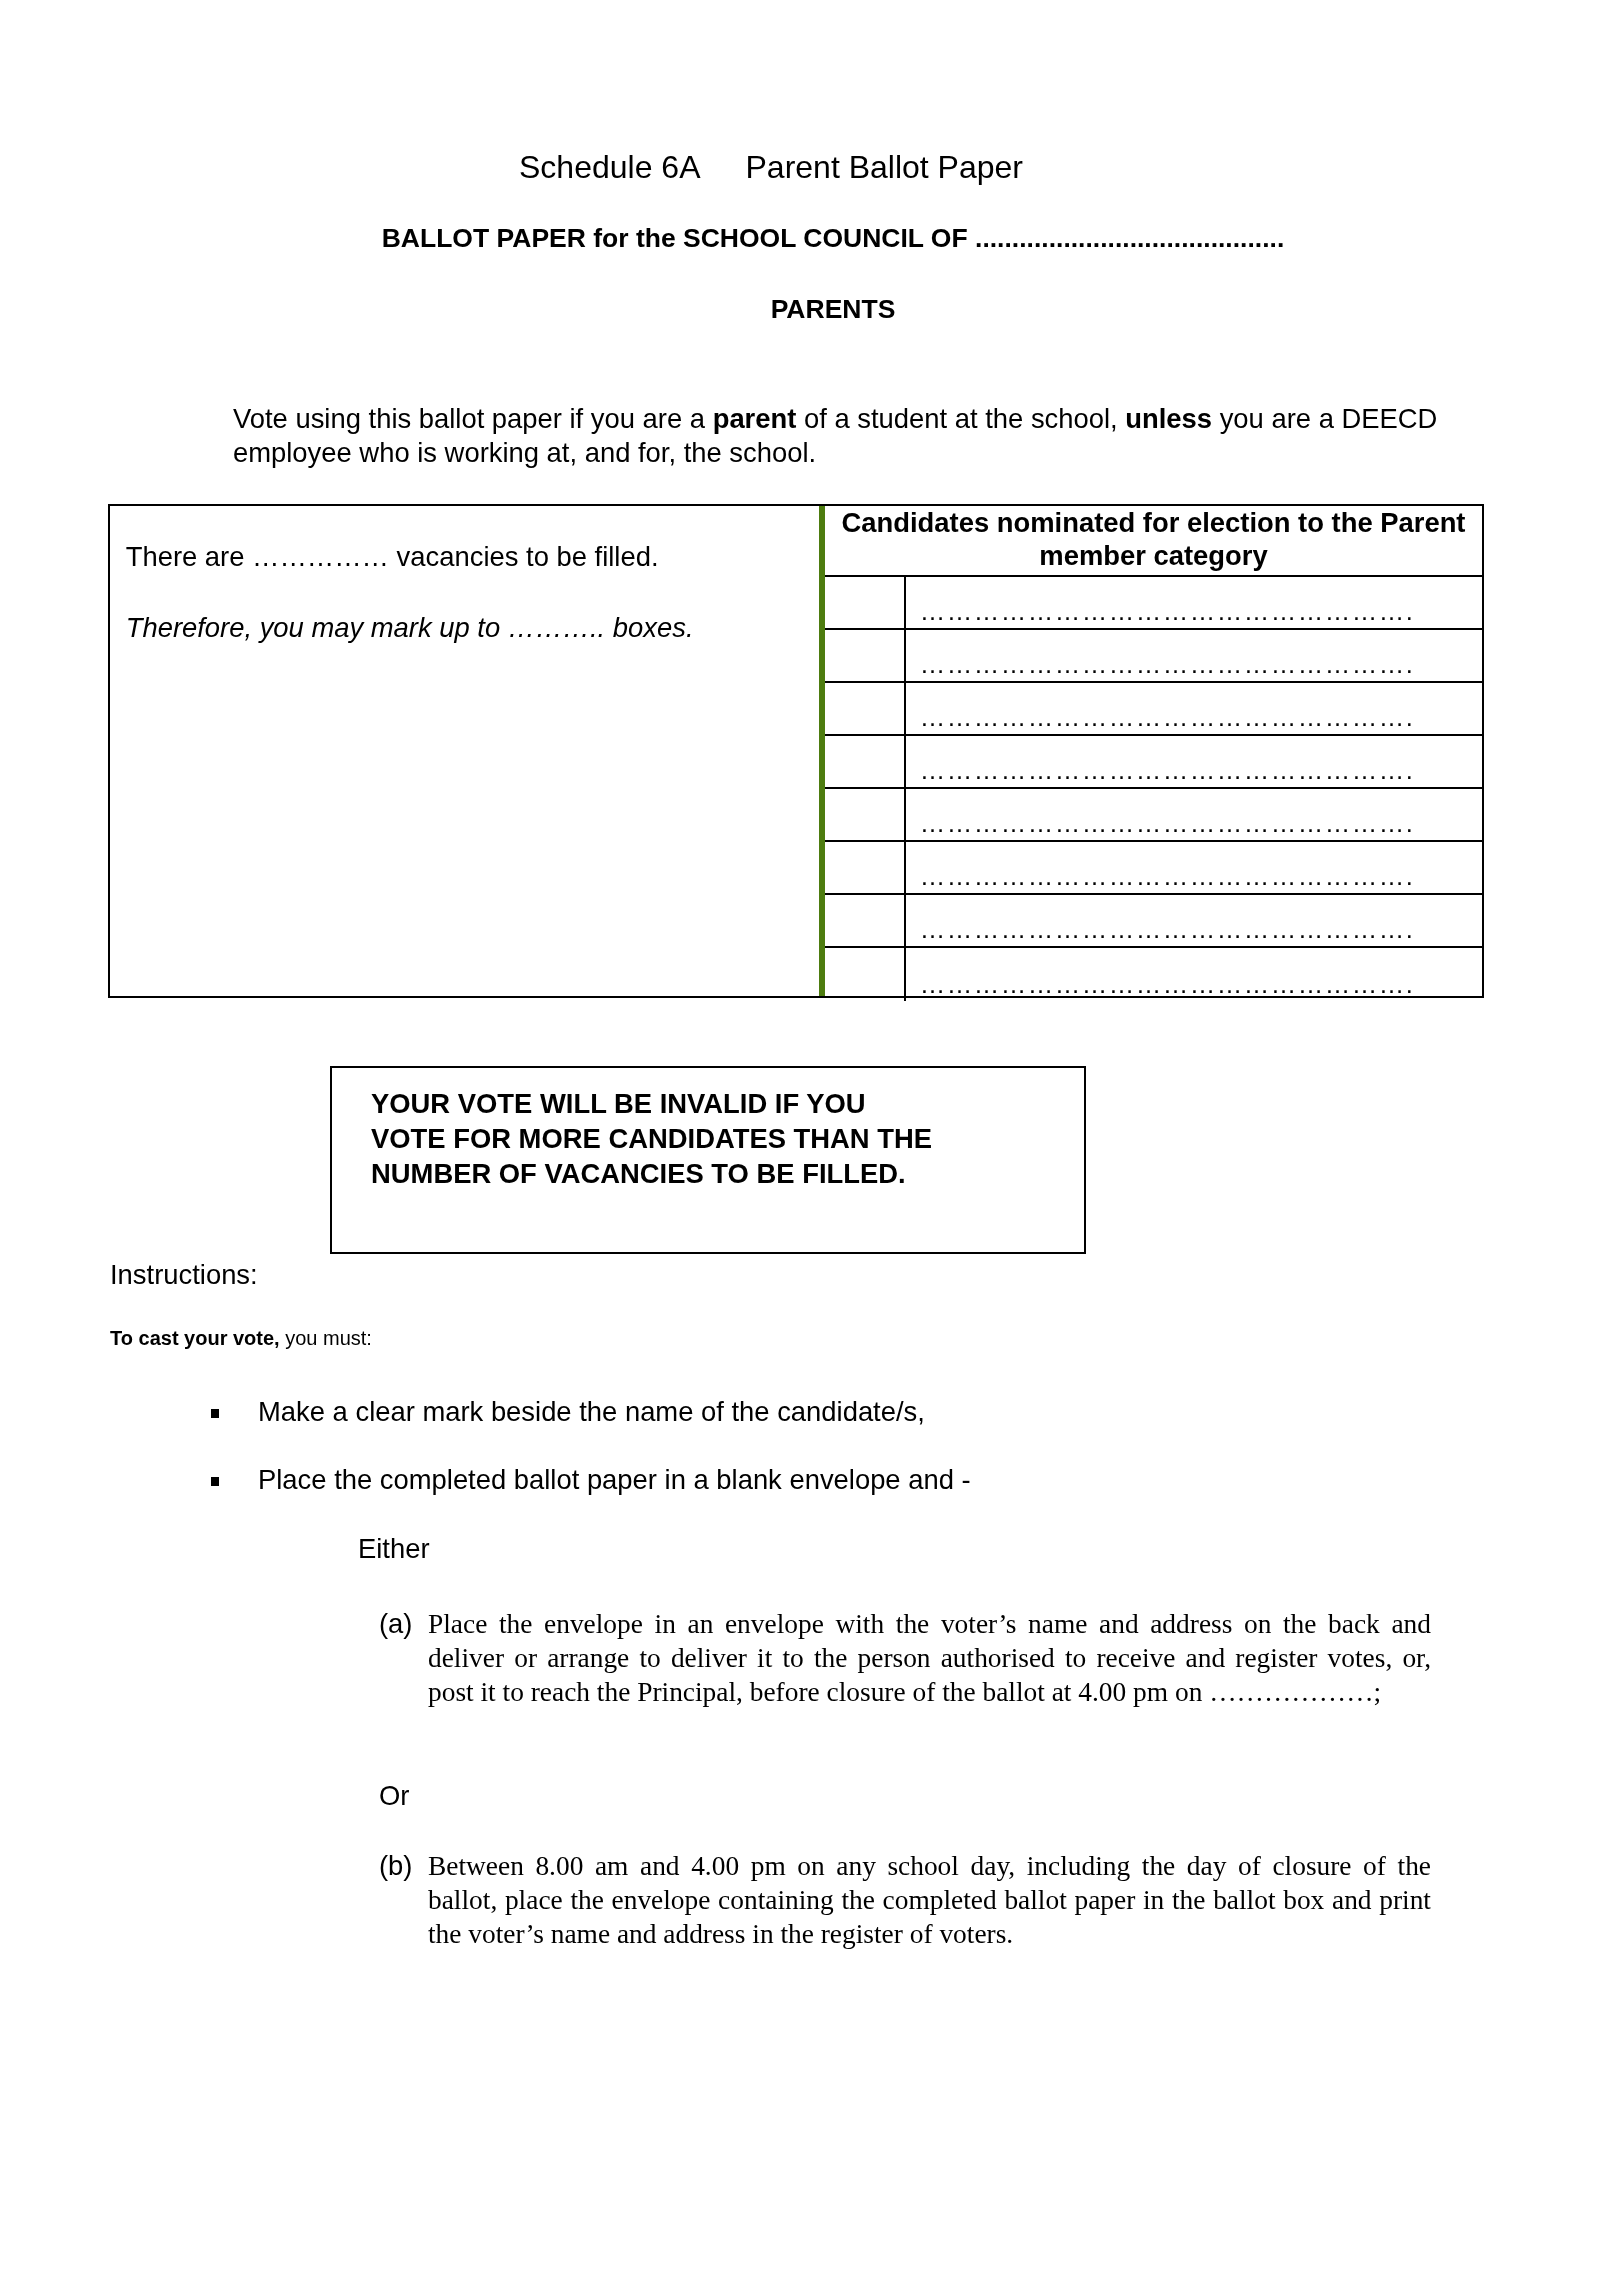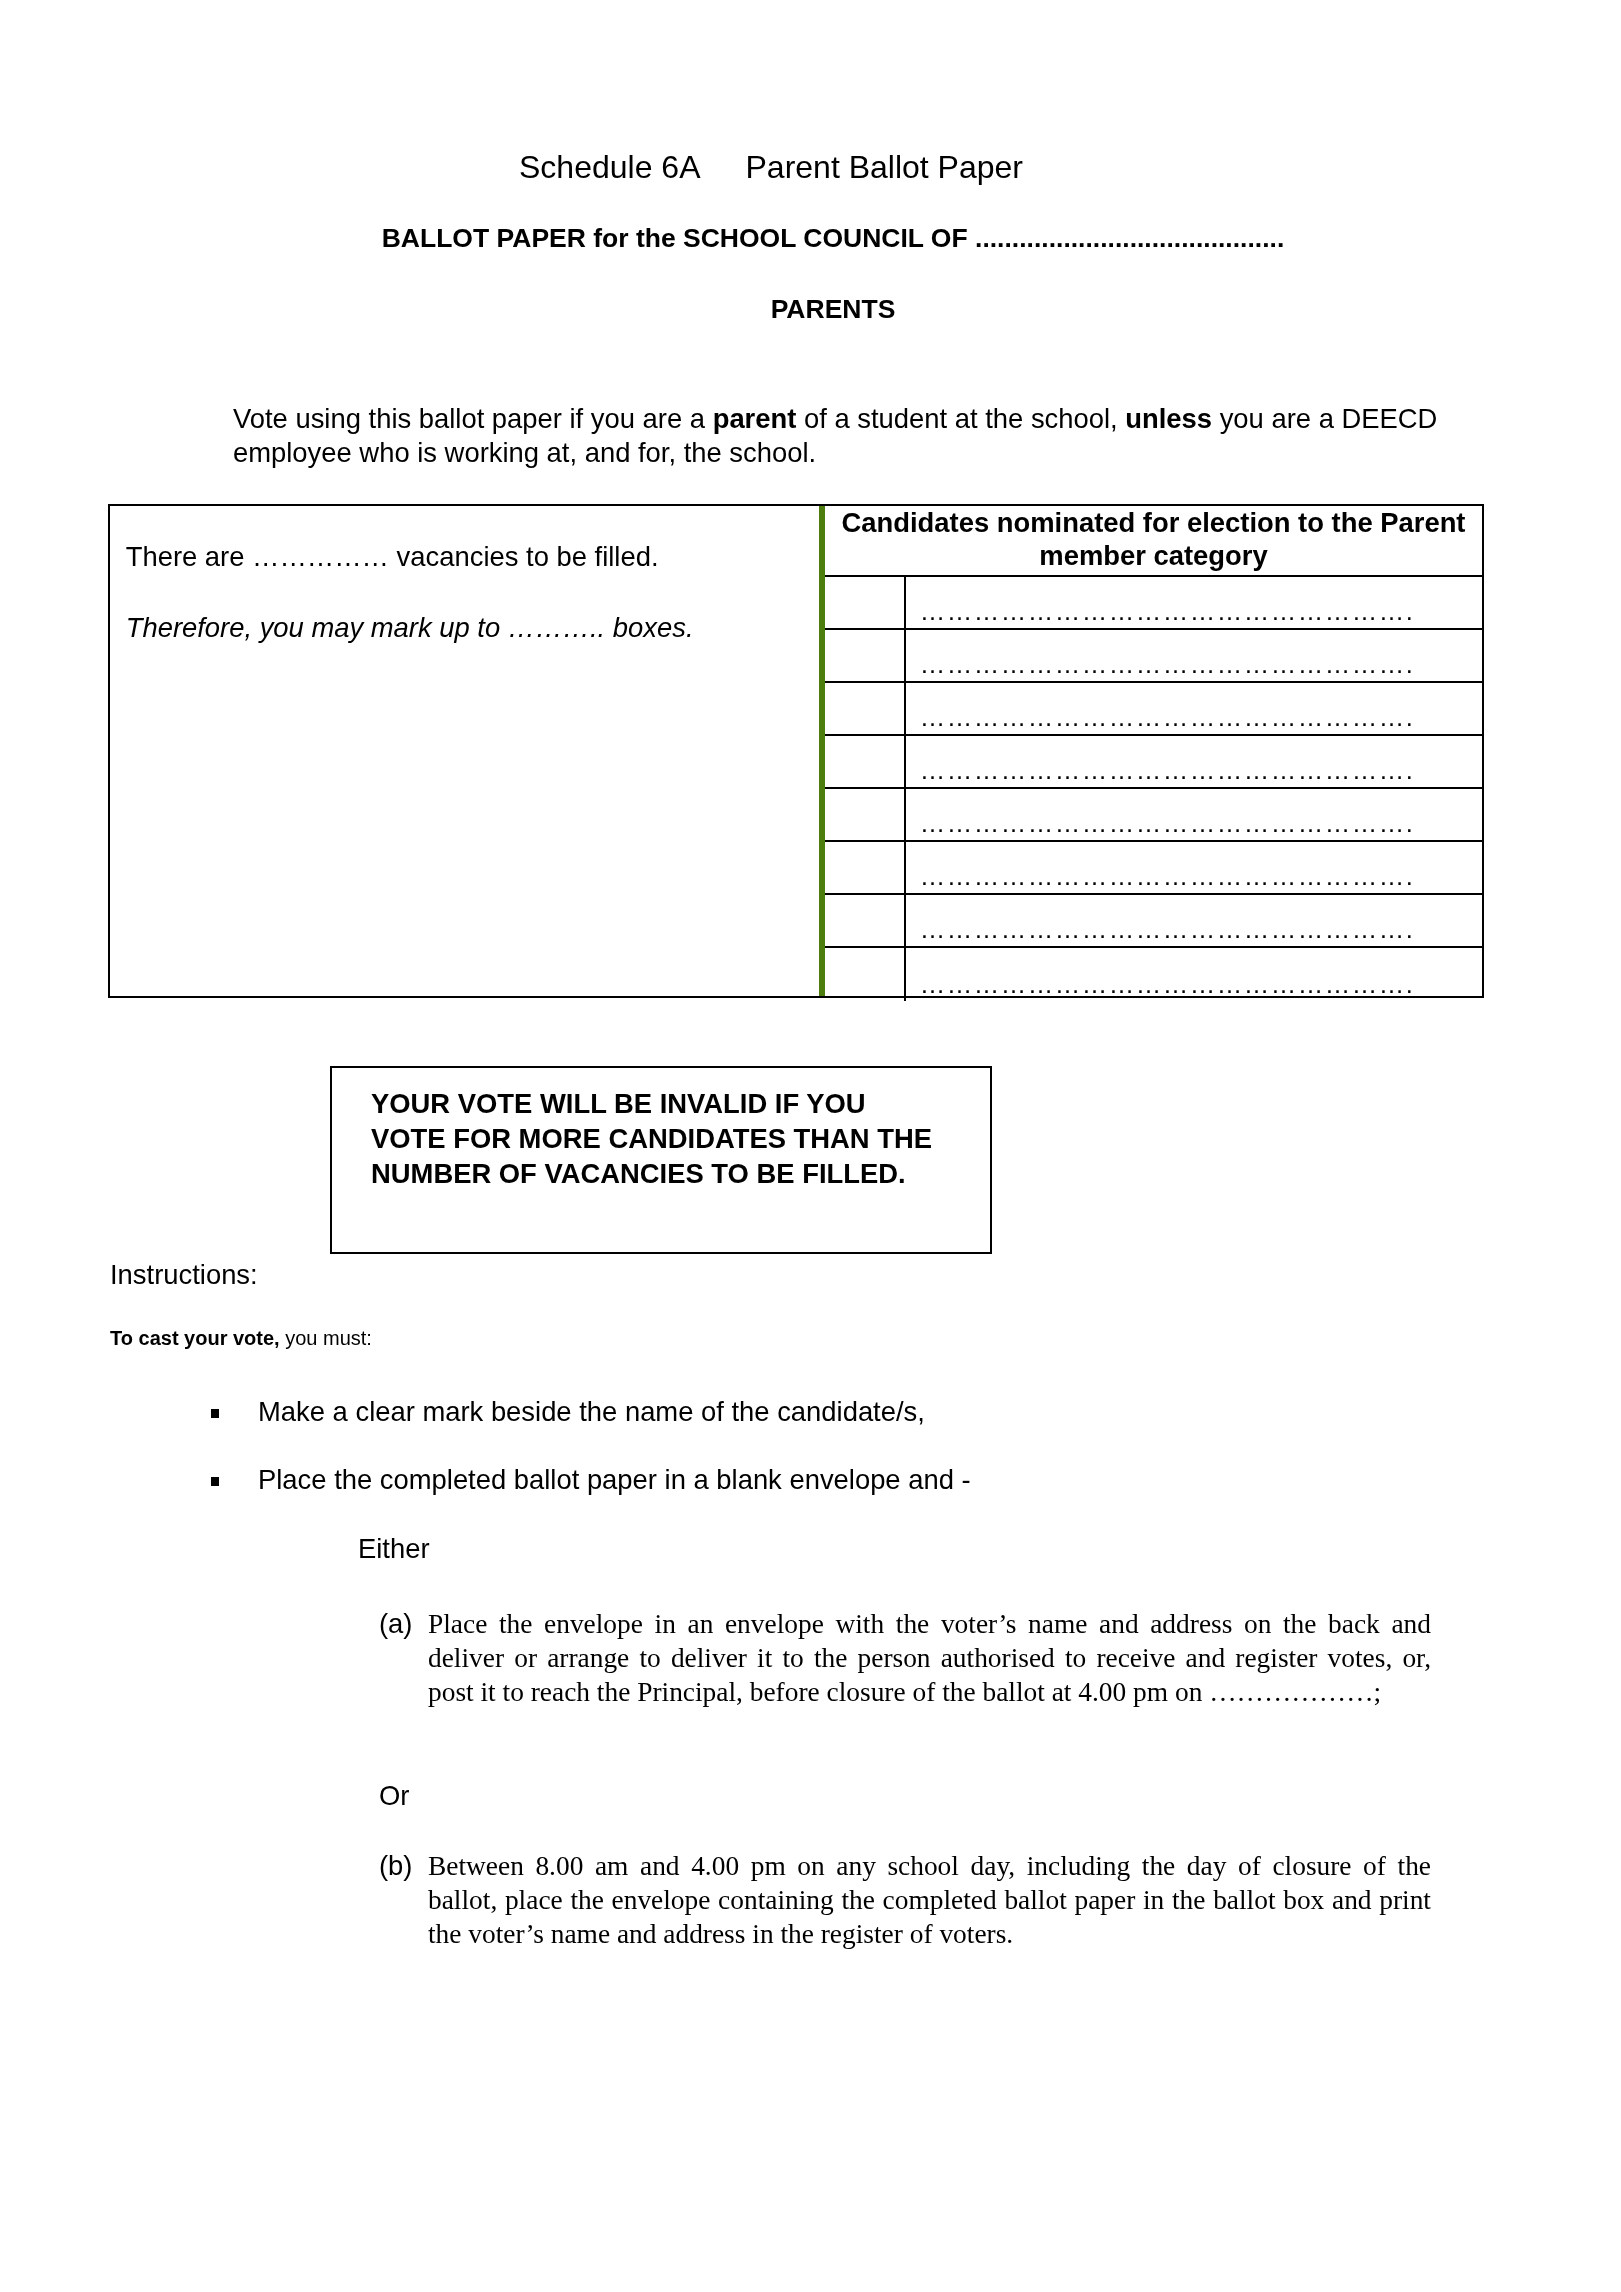--- a/index.html
+++ b/index.html
@@ -37,21 +37,21 @@
       display: flex; position: relative;
     }
     .cand-row.last { border-bottom: none; }
     .cand-check { width: 81px; border-right: 2.9px solid #000; box-sizing: border-box; height: 100%; }
     .cand-name {
       flex: 1; position: relative; font-size: 25.5px; letter-spacing: 1.5px;
     }
     .cand-name span { position: absolute; left: 13.7px; bottom: 2px; }
 
     .warning-box {
-      position: absolute; top: 1066px; left: 330px; width: 662px; height: 188px;
+      position: absolute; top: 1066px; left: 330px; width: 756px; height: 188px;
       border: 2px solid #000; box-sizing: border-box;
     }
     .warning-box .txt {
       position: absolute; top: 17.6px; left: 39px; width: 568px;
       font-size: 27.4px; font-weight: bold; line-height: 35px;
     }
 
     .instr-head { top: 1259px; left: 110px; font-size: 27.4px; font-weight: normal; }
     .cast { top: 1327px; left: 110px; font-size: 20px; }
     .cast b { font-weight: bold; }

